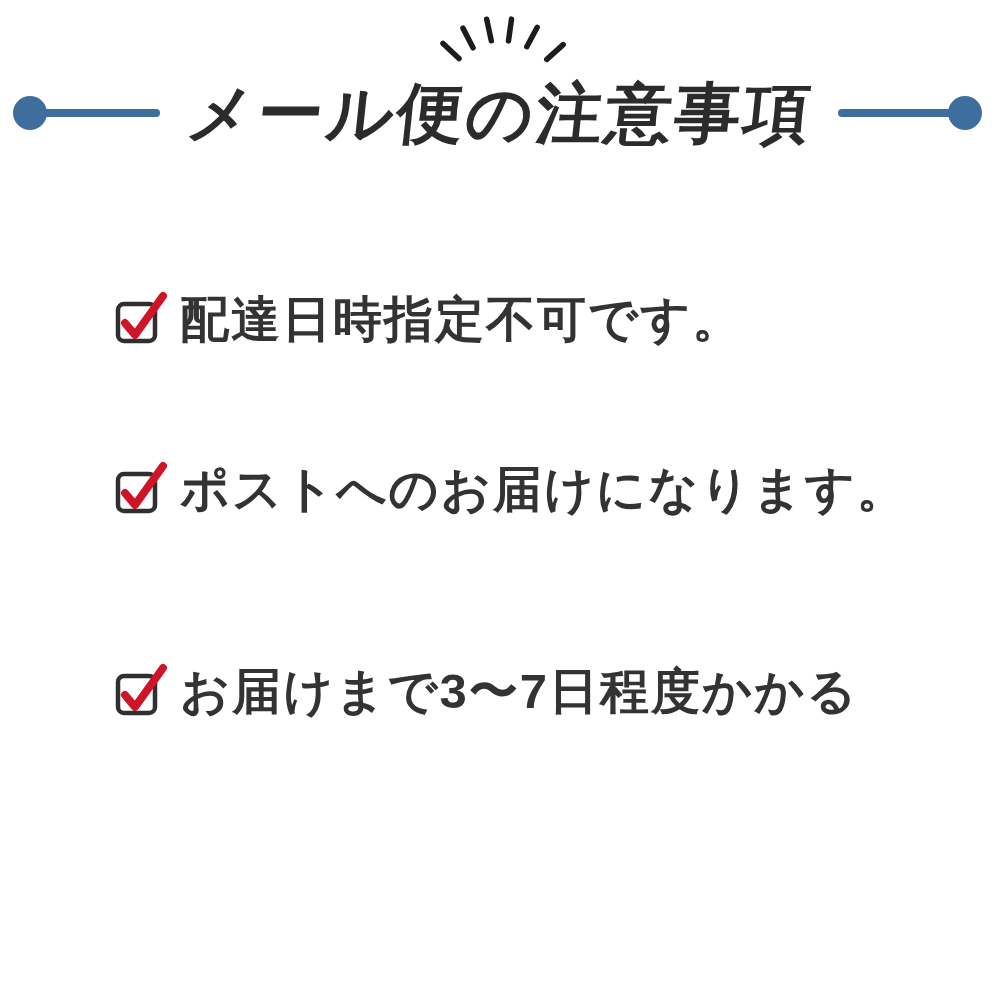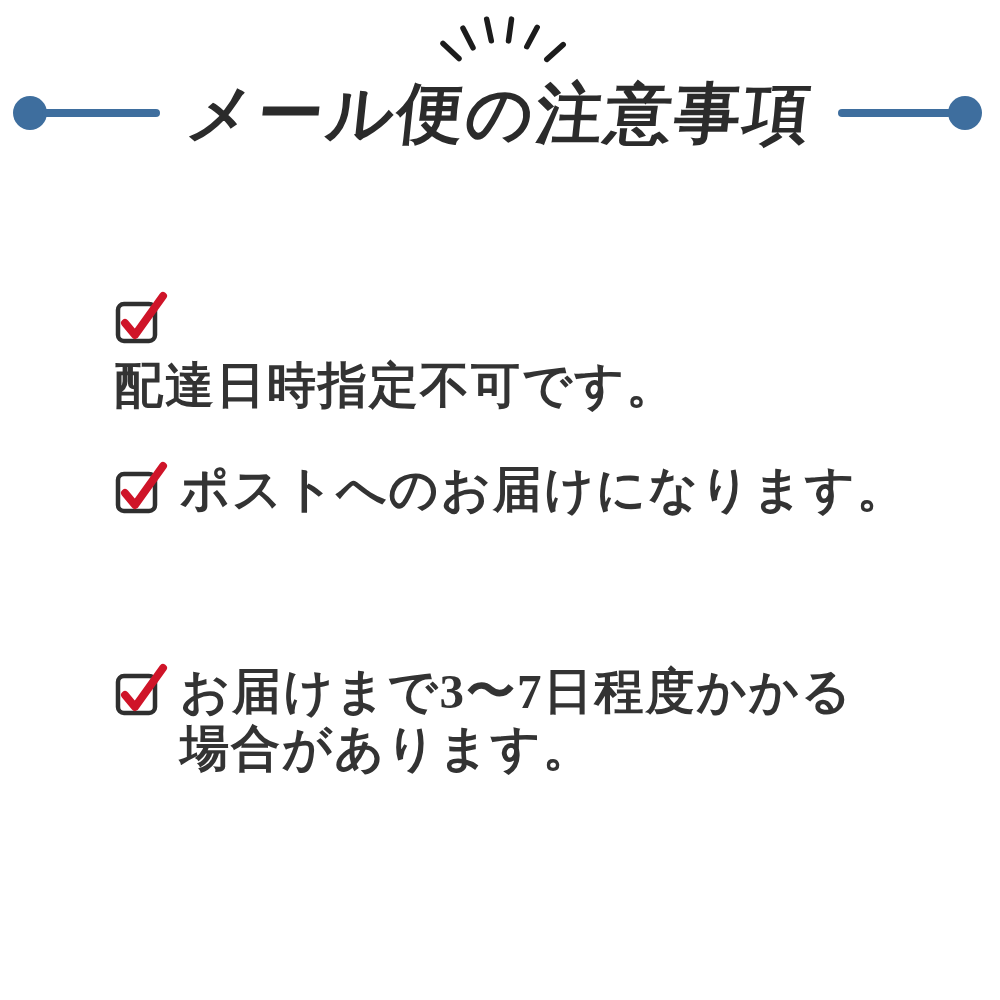--- a/index.html
+++ b/index.html
@@ -62,23 +62,23 @@
   }
 
   
   .check-item {
     position: absolute;
     left: 114px;
     display: flex;
     align-items: flex-start;
     gap: 12px;
   }
-  .check-item.item-1 { top: 291px; flex-direction: column; }
+  .check-item.item-1 { top: 291px; }
   .check-item.item-2 { top: 461px; }
-  .check-item.item-3 { top: 663px; font-family: Liberation Serif, serif; }
+  .check-item.item-3 { top: 663px; }
   .checkbox-icon { width: 54px; height: 54px; flex: 0 0 54px; }
   .checkbox-icon rect {
     fill: none;
     stroke: var(--box, #2f2f2f);
     stroke-width: 4.5;
   }
   .checkbox-icon path {
     fill: none;
     stroke: var(--check, #cf1428);
     stroke-width: 8;
@@ -138,18 +138,17 @@
       </div>
     </div>
 
     <div class="check-item item-3">
       <svg class="checkbox-icon" viewBox="0 0 54 54">
         <rect x="4" y="13" width="37" height="37" rx="6"></rect>
         <path d="M11 32 L21 44 L49 5"></path>
       </svg>
       <div class="check-text">
         <span class="line">お届けまで3〜7日程度かかる</span>
-        <span class="line">場合があります。</span>
       </div>
     </div>
 
   </div>
 </div>
 
 </body></html>

